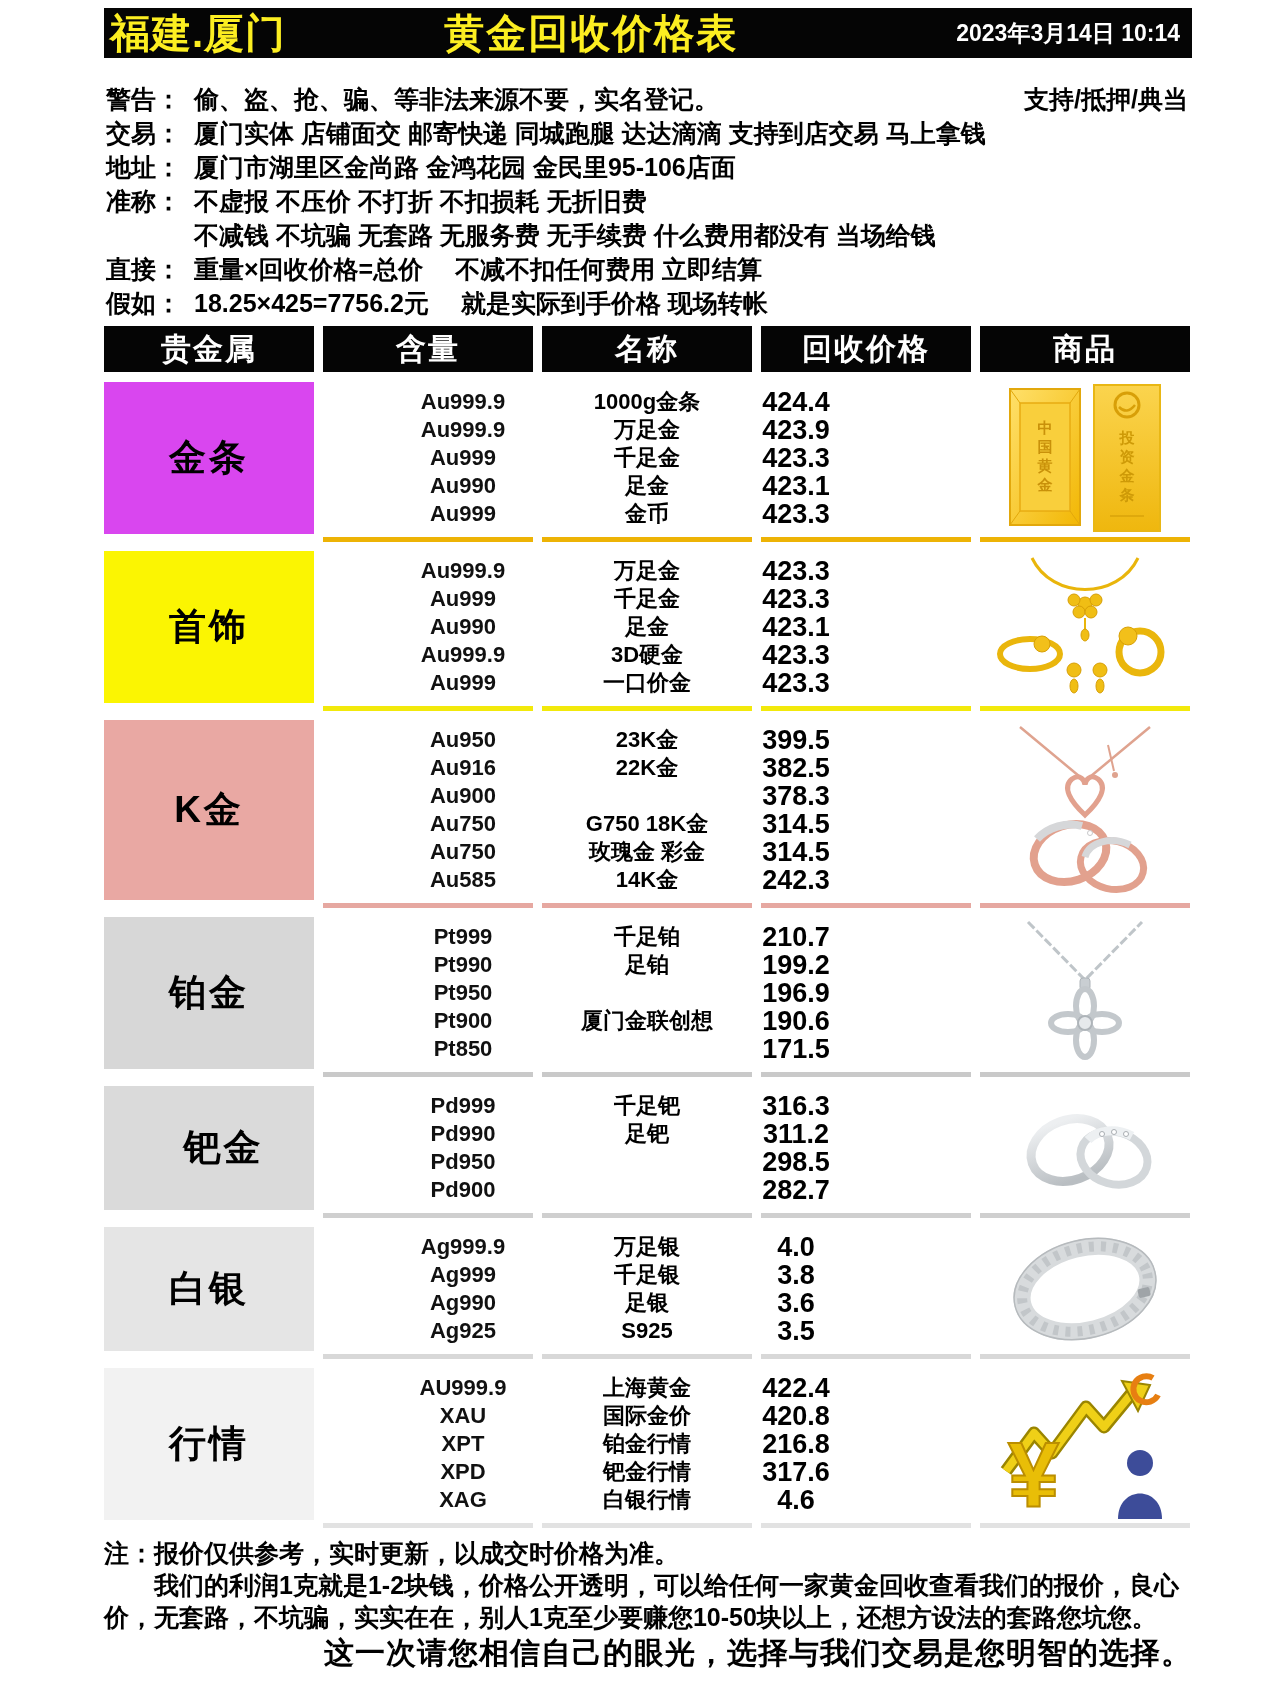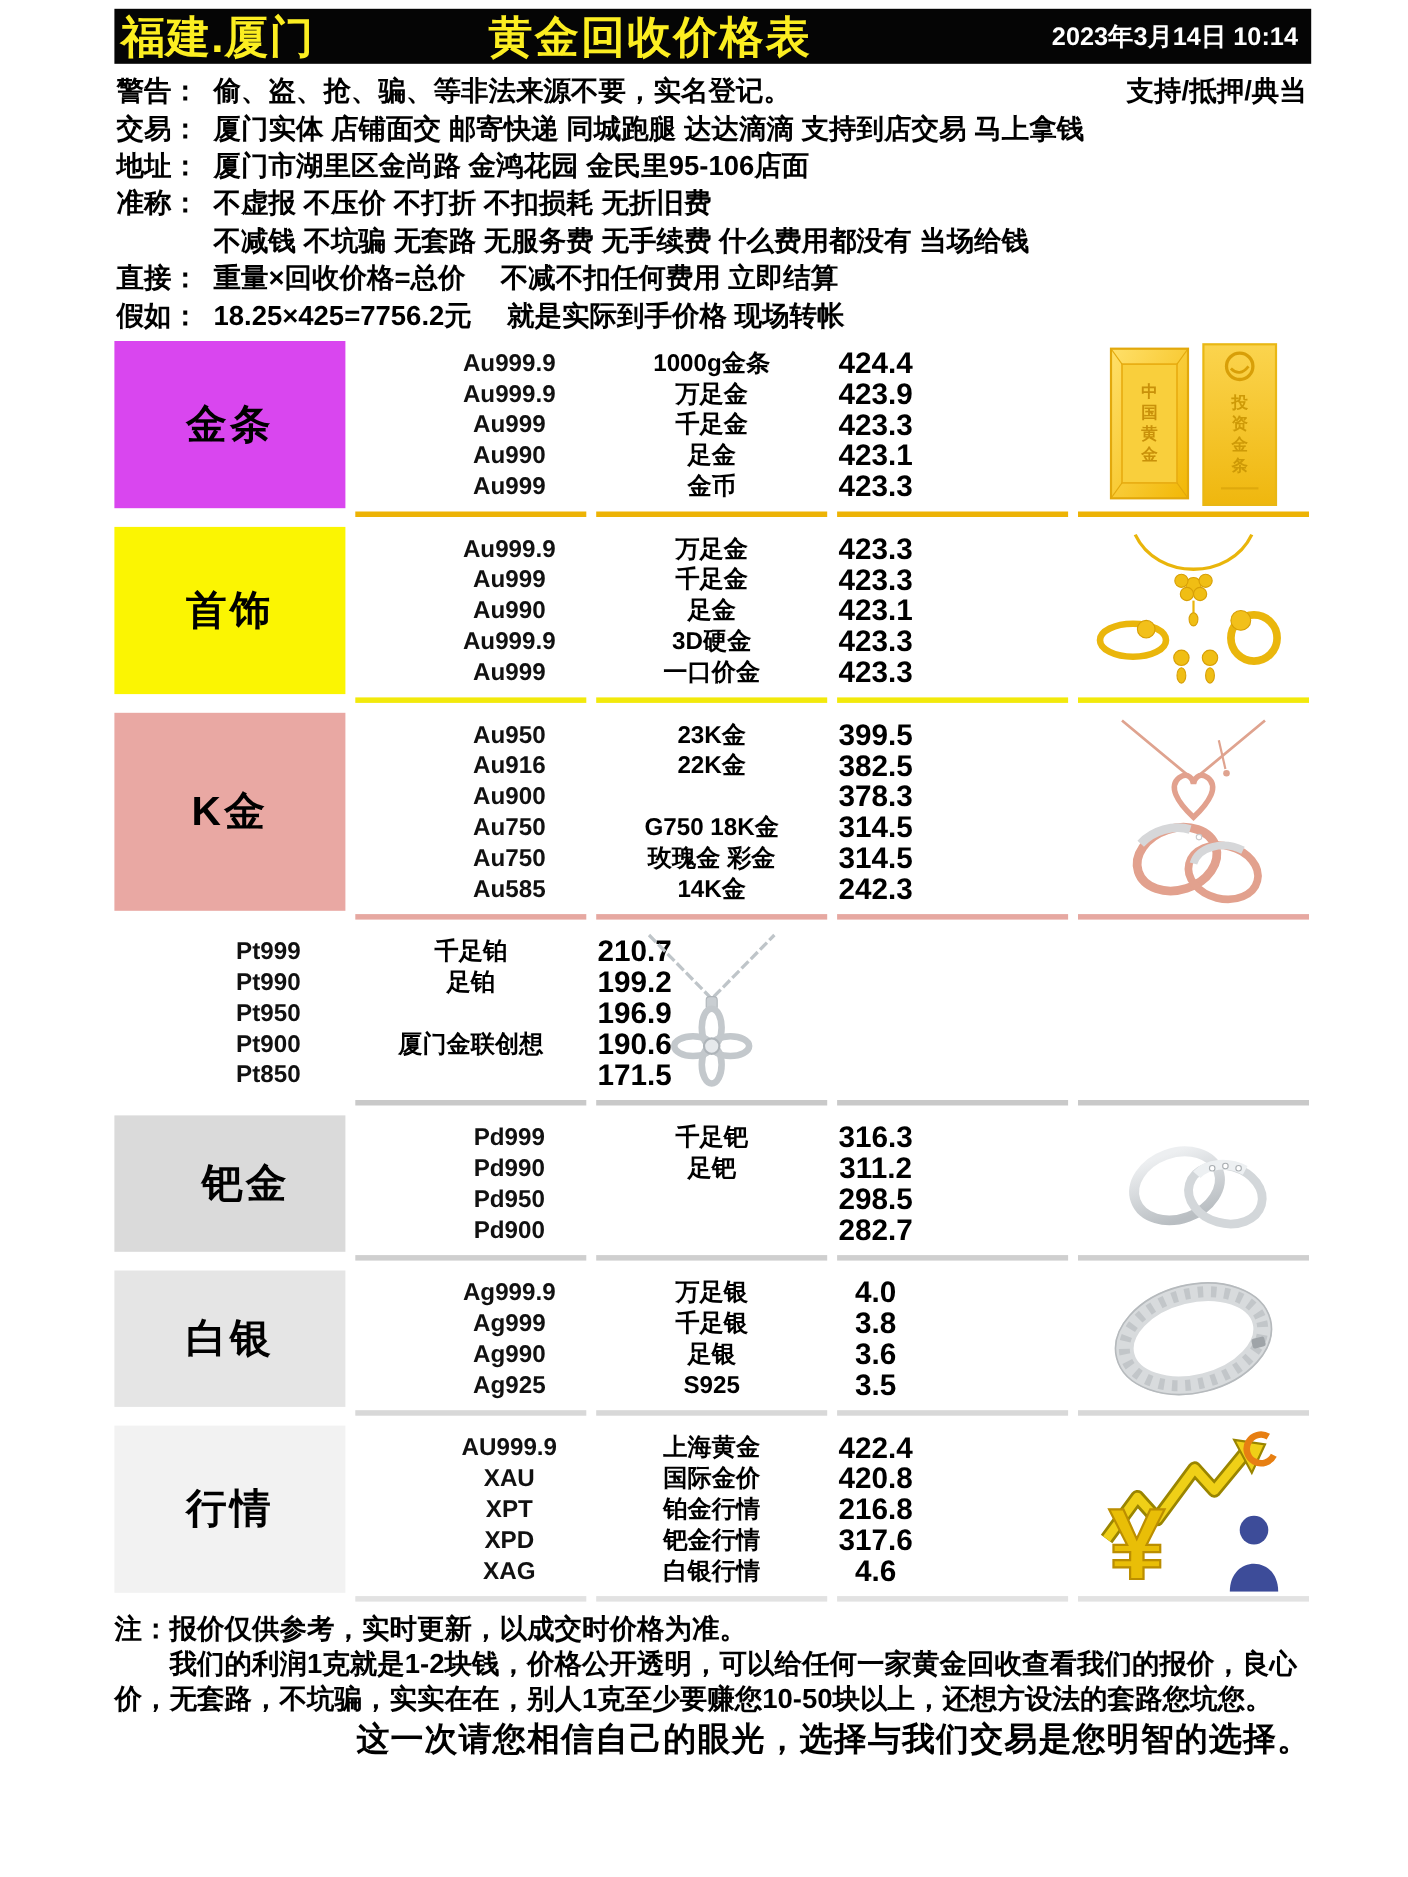--- a/index.html
+++ b/index.html
@@ -6,21 +6,21 @@
   body { width:1280px; height:1706px; font-family:"Liberation Sans","DejaVu Sans",sans-serif; color:#000; overflow:hidden; }
   .page { box-sizing:border-box; width:1280px; height:1706px; padding:8px 88px 0 104px; }
 
   
   .top-bar { background:#050505; height:50px; display:flex; align-items:center; justify-content:space-between; padding:0 12px 0 6px; }
   .loc   { color:#FCEE21; font-size:40px; font-weight:700; letter-spacing:1px; }
   .title { color:#FCEE21; font-size:40px; font-weight:700; letter-spacing:2px; margin-right:60px; }
   .datetime { color:#ffffff; font-size:23px; font-weight:600; }
 
   
-  .info { padding:8px 0 4px 2px; }
+  .info { padding:8px 0 4px 2px;margin-top:16px; }
   .info-line { display:flex; font-size:25px; font-weight:700; line-height:34px; white-space:nowrap; }
   .info-label { flex:none; width:88px; }
   .info-right { margin-left:auto; padding-right:4px; }
 
   
   .table { margin-top:2px; }
   .thead { display:grid; grid-template-columns:repeat(5,210px); gap:9px; margin-bottom:10px; }
   .th { background:#050505; color:#fff; font-size:30px; font-weight:700; text-align:center; height:46px; line-height:46px; letter-spacing:2px; }
 
   .group { display:grid; grid-template-columns:210px 648px 210px; column-gap:9px; }
@@ -78,20 +78,27 @@
       <span class="info-label">直接：</span>
       <span class="info-text">重量×回收价格=总价　 不减不扣任何费用 立即结算</span>
     </div>
     <div class="info-line">
       <span class="info-label">假如：</span>
       <span class="info-text">18.25×425=7756.2元　 就是实际到手价格 现场转帐</span>
     </div>
   </div>
 
   <div class="table">
+    <div class="thead">
+        <div class="th">贵金属</div>
+        <div class="th">含量</div>
+        <div class="th">名称</div>
+        <div class="th">回收价格</div>
+        <div class="th">商品</div>
+      </div>
     <div>
         <div class="group">
           <div class="cat" style="background: #d946ef;">金条</div>
           <div class="rows">
             <div class="row">
               <div class="cell-content">Au999.9</div>
               <div class="cell-name">1000g金条</div>
               <div class="cell-price">424.4</div>
             </div>
             <div class="row">
@@ -267,20 +274,21 @@
           </div>
         </div>
         <div class="sep-row">
           <div></div>
           <div class="sep" style="background: rgb(230, 168, 161);"></div>
           <div class="sep" style="background: rgb(230, 168, 161);"></div>
           <div class="sep" style="background: rgb(230, 168, 161);"></div>
           <div class="sep" style="background: rgb(230, 168, 161);"></div>
         </div>
         <div class="group">
+          <div class="cat" style="background: rgb(215, 215, 215);">铂金</div>
           <div class="rows">
             <div class="row">
               <div class="cell-content">Pt999</div>
               <div class="cell-name">千足铂</div>
               <div class="cell-price">210.7</div>
             </div>
             <div class="row">
               <div class="cell-content">Pt990</div>
               <div class="cell-name">足铂</div>
               <div class="cell-price">199.2</div>

